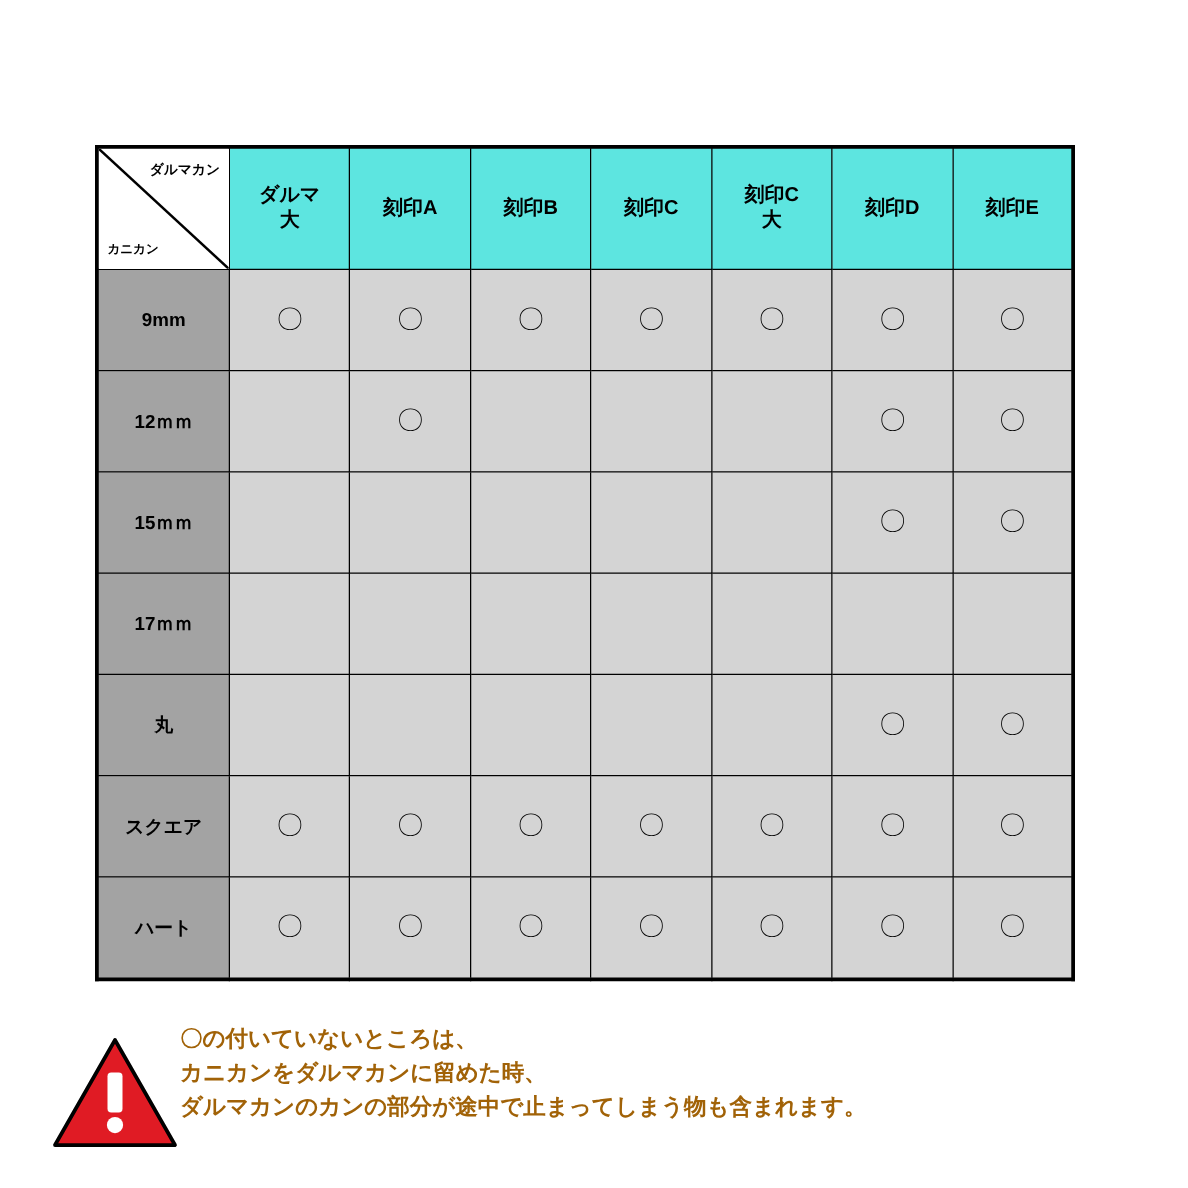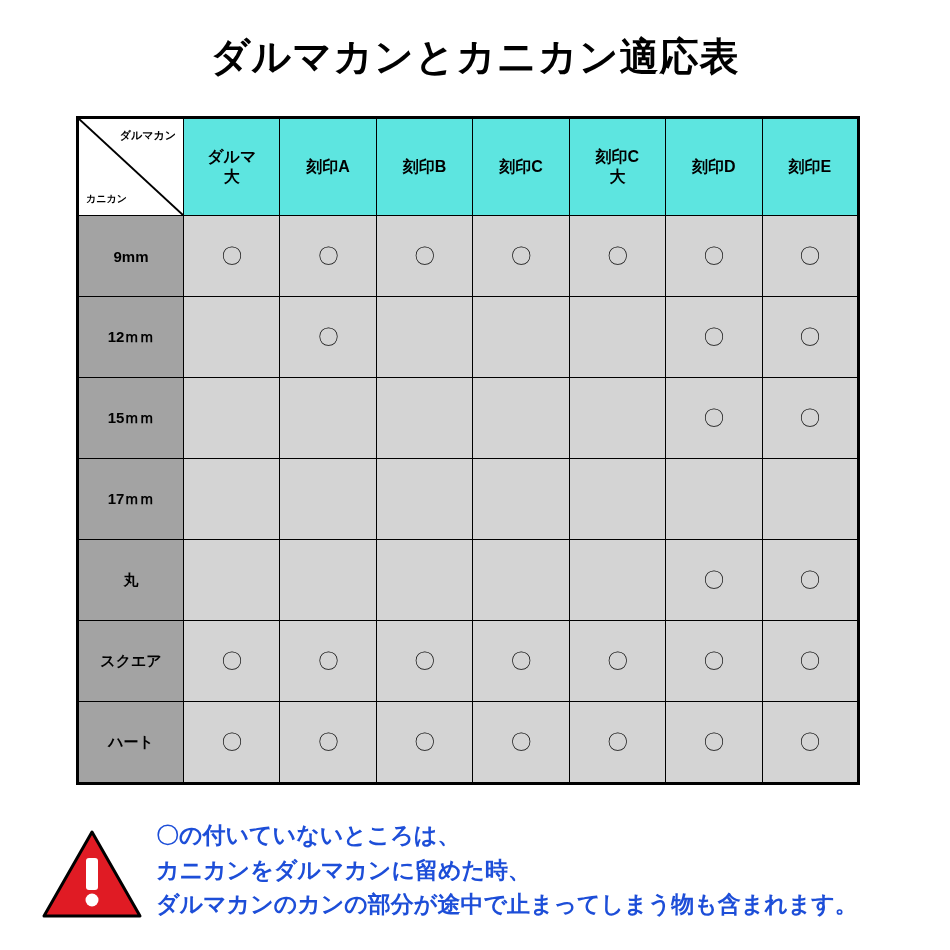--- a/index.html
+++ b/index.html
@@ -112,34 +112,32 @@
     align-items: flex-start;
     width: 880px;
   }
   .warning-icon {
     width: 104px;
     height: 96px;
     flex: 0 0 auto;
     margin-top: 8px;
   }
   .note-text {
-    margin-left: 12px;
-    font-size: 23px;
+    font-size: 18px;
     font-weight: bold;
     line-height: 1.5;
-    color: #1d4ed8;
+    color: #a16207;
   }
   .note-text div { white-space: nowrap; }
 </style>
 </head>
 <body>
 
 <div class="page">
 
-  <h1 class="title">ダルマカンとカニカン適応表</h1>
 
   <div class="table-wrap">
     <table class="compat">
       <tbody id="table-body">
         <tr>
           <td class="corner">
             <svg class="diag" viewBox="0 0 104 96" preserveAspectRatio="none">
               <line x1="0" y1="0" x2="104" y2="96" stroke="#000000" stroke-width="2"></line>
             </svg>
             <span class="lbl-col">ダルマカン</span>

